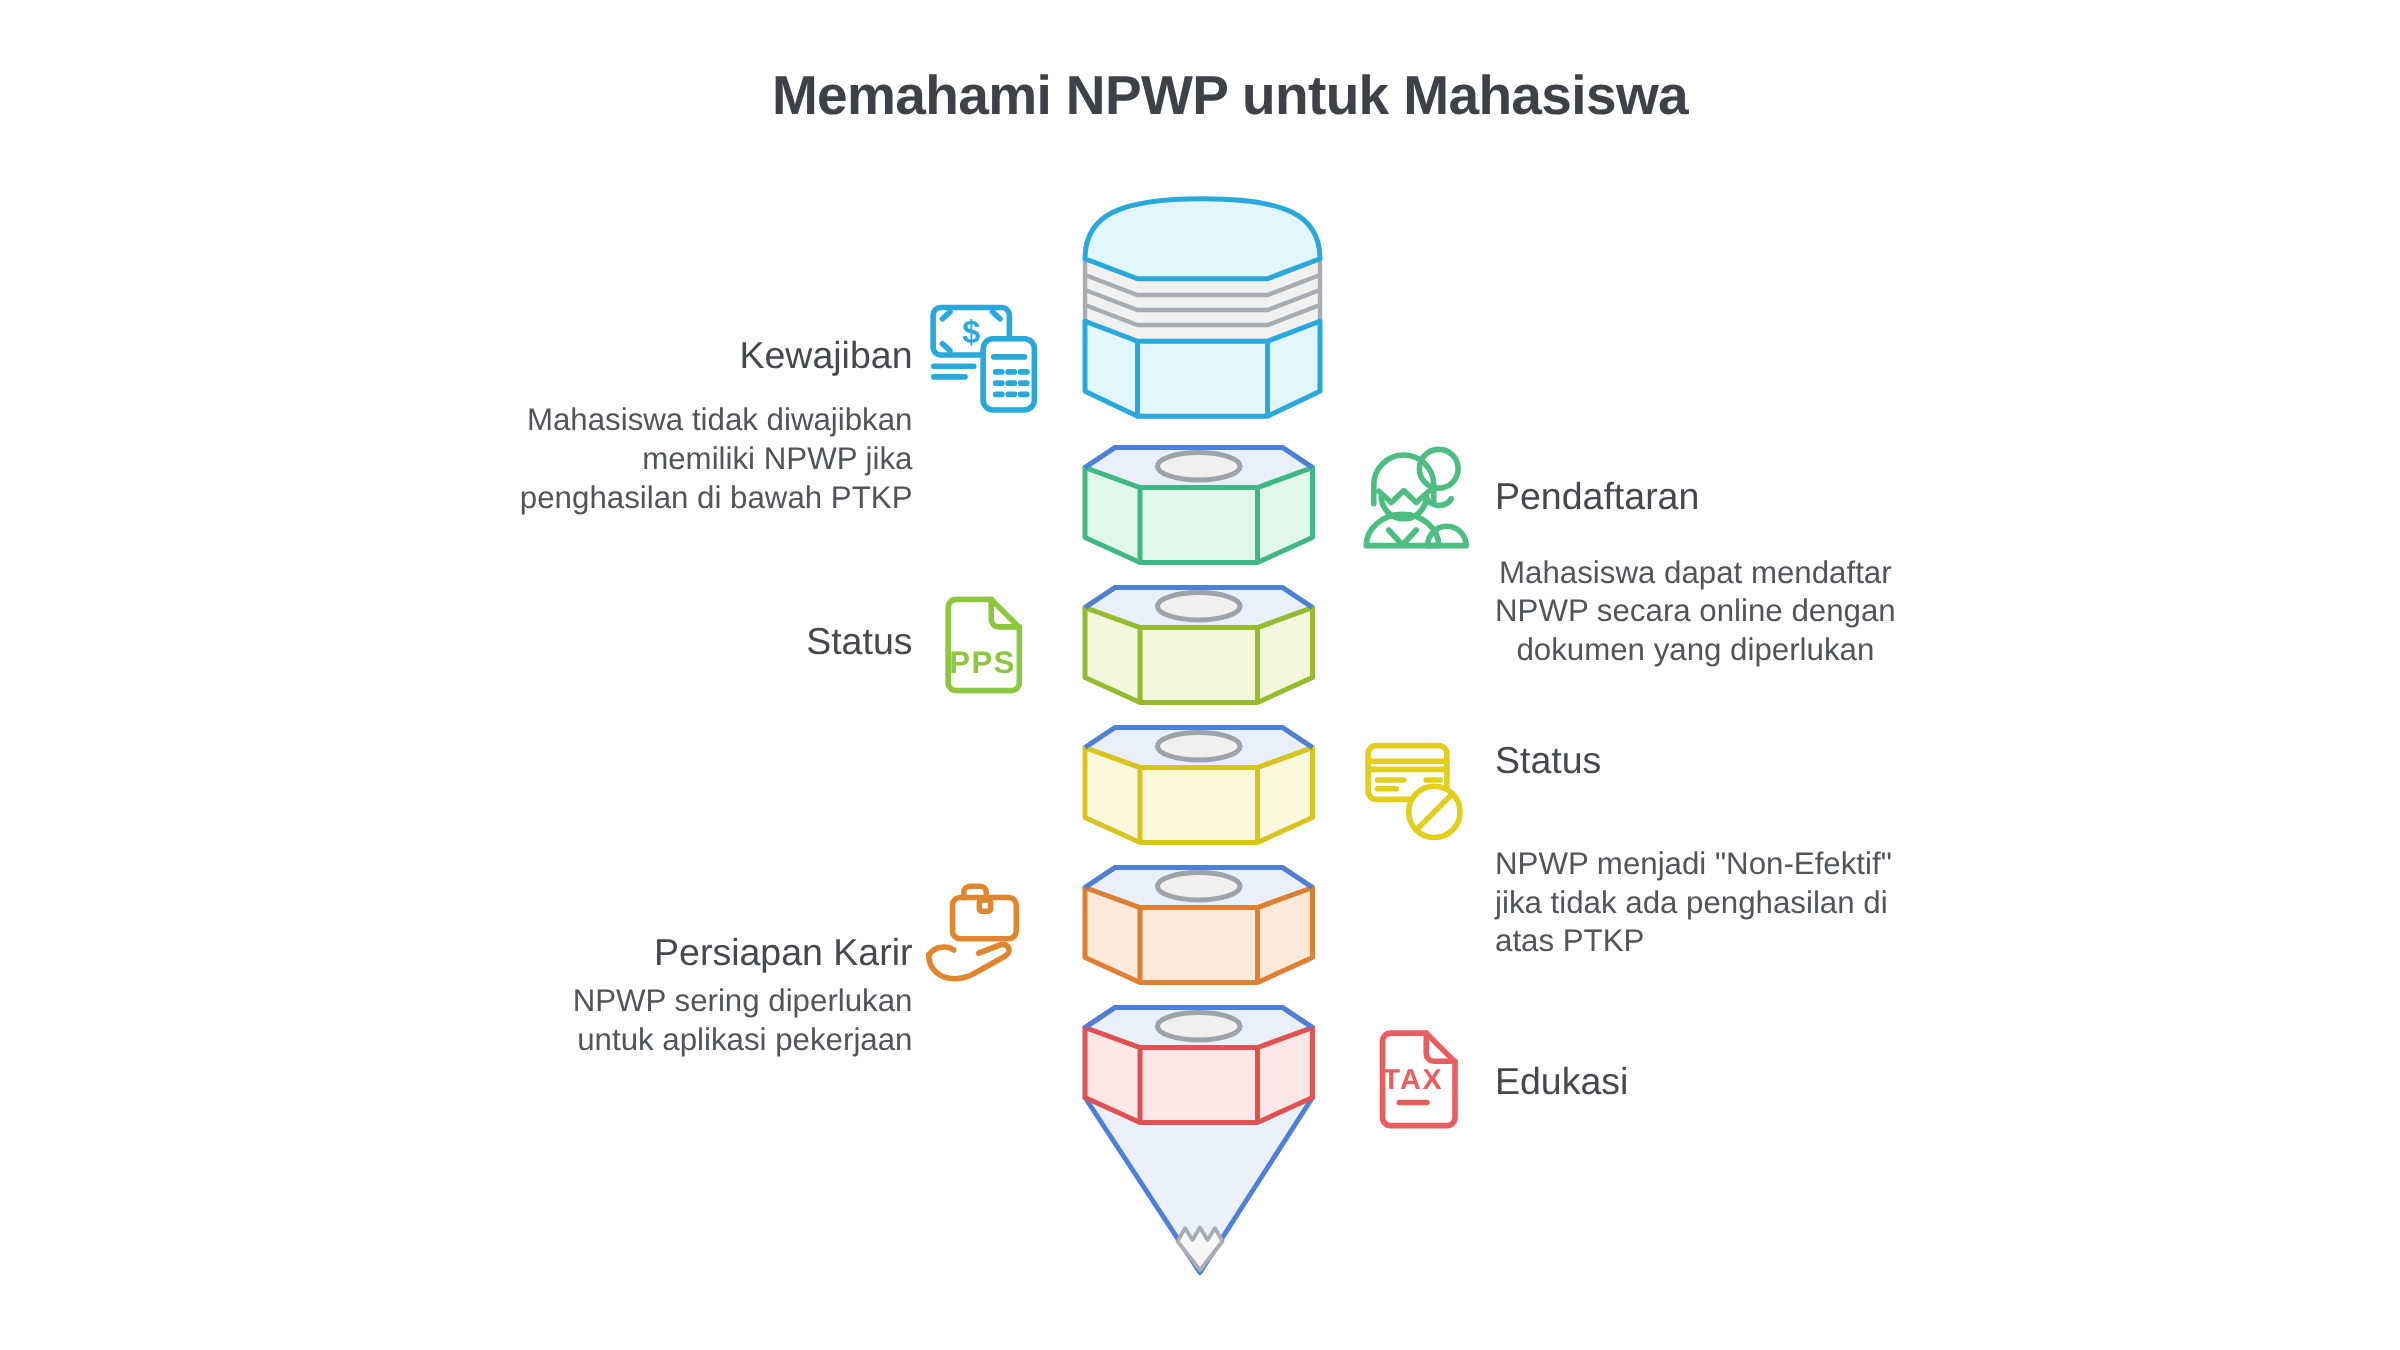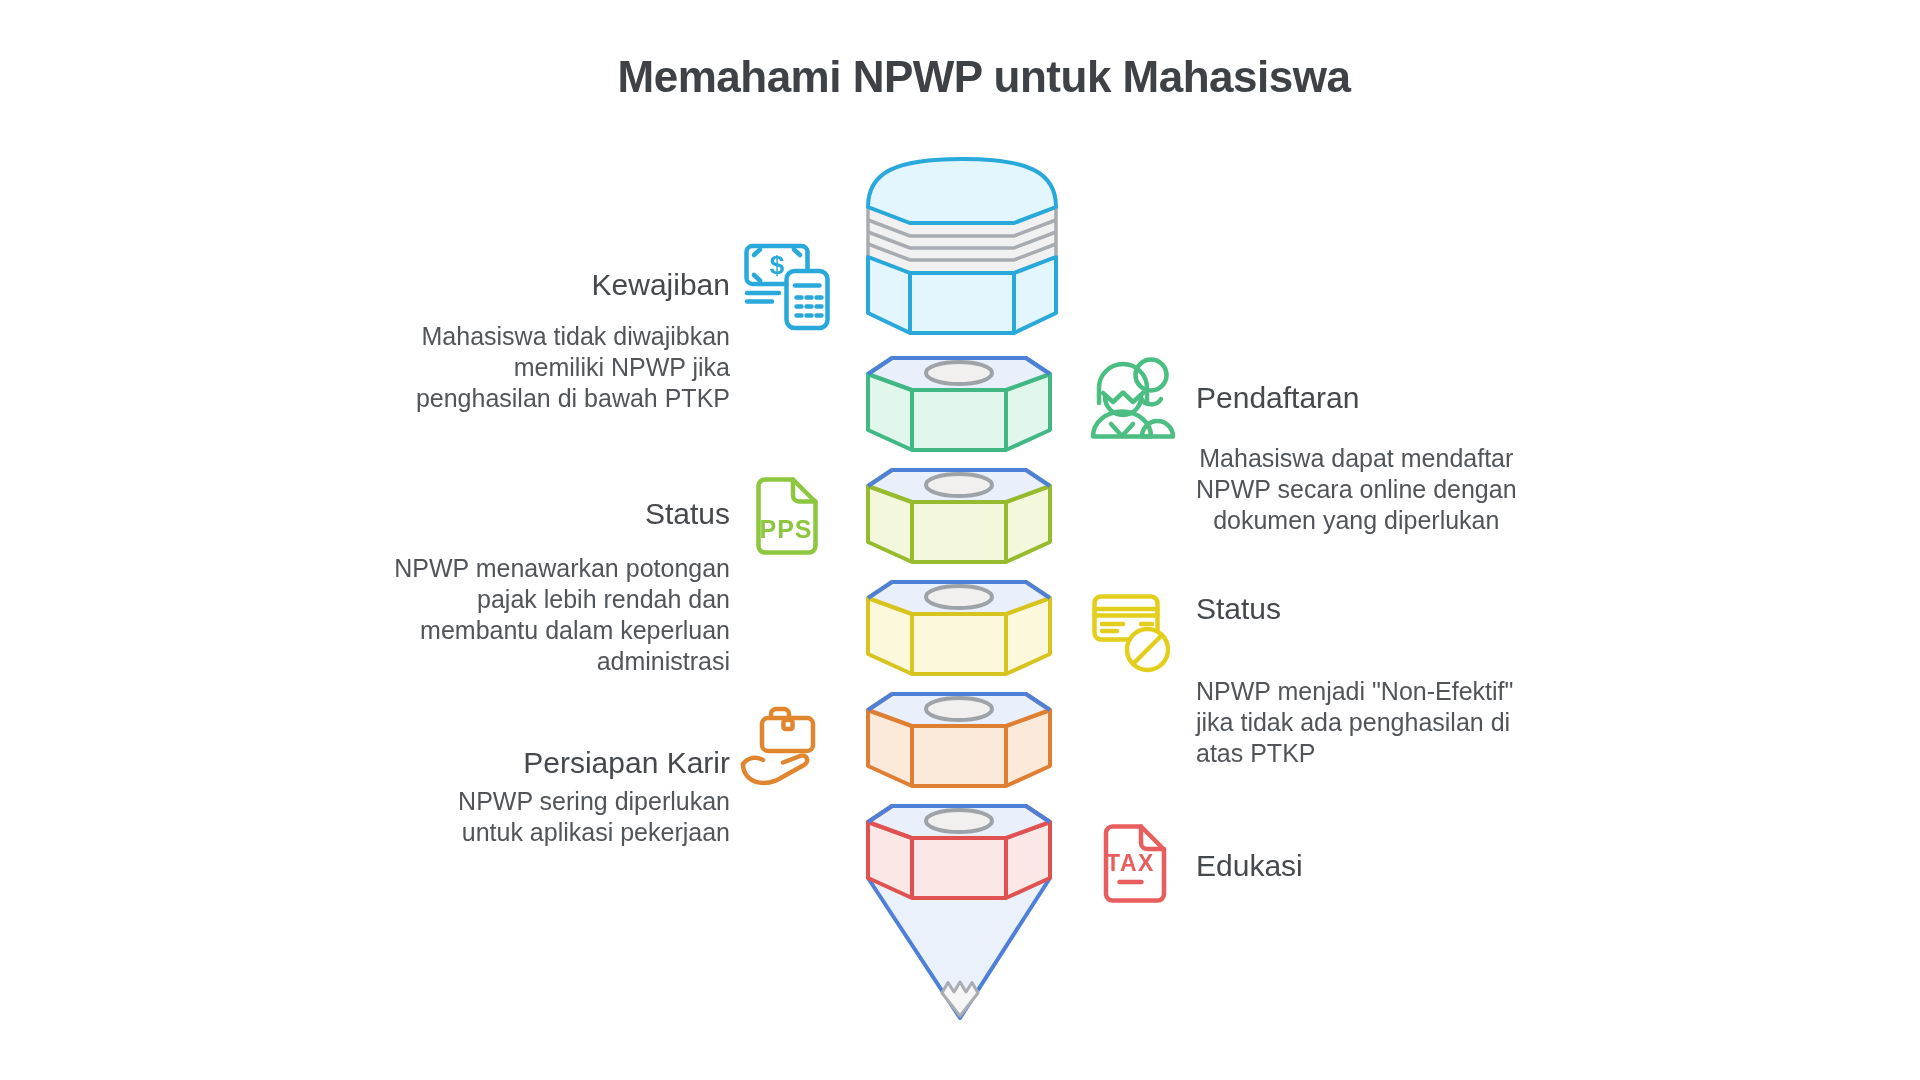--- a/index.html
+++ b/index.html
@@ -115,24 +115,20 @@
       <path d="M10,12 L16,6.5 M50,6.5 L56,12 M10,32 L16,37.5"></path>
       <text x="33" y="31" text-anchor="middle" font-size="26" font-weight="700">$</text>
       <path d="M3,50 L35,50 M3,58.5 L28,58.5"></path>
       <rect x="42.5" y="28" width="41" height="57" rx="8" fill="#fff"></rect>
       <path d="M51,42.5 L75.5,42.5"></path>
       <path d="M52.5,54.5 h5 M62.5,54.5 h5 M72.5,54.5 h5 M52.5,63.5 h5 M62.5,63.5 h5 M72.5,63.5 h5 M52.5,72.5 h5 M62.5,72.5 h5 M72.5,72.5 h5"></path>
     </svg>
   </div>
 
   <h2 class="heading left-h h-manfaat">Status</h2>
-  <p class="body left-b b-manfaat">NPWP menawarkan potongan
-pajak lebih rendah dan
-membantu dalam keperluan
-administrasi</p>
   <div class="icon i-manfaat">
     <svg width="66" height="78" viewBox="0 0 66 78" xmlns="http://www.w3.org/2000/svg">
       <path d="M13,2.5 L41,2.5 L63.5,25 L63.5,69 A6.5,6.5 0 0 1 57,75.5 L13,75.5 A6.5,6.5 0 0 1 6.5,69 L6.5,9 A6.5,6.5 0 0 1 13,2.5 Z"></path>
       <path d="M41,2.5 L41,18.5 A6,6 0 0 0 47,24.5 L63.5,24.5"></path>
       <text x="34" y="61" text-anchor="middle" font-size="25" font-weight="600" letter-spacing="1">PPS</text>
     </svg>
   </div>
 
   <h2 class="heading left-h h-persiapan">Persiapan Karir</h2>
   <p class="body left-b b-persiapan">NPWP sering diperlukan

